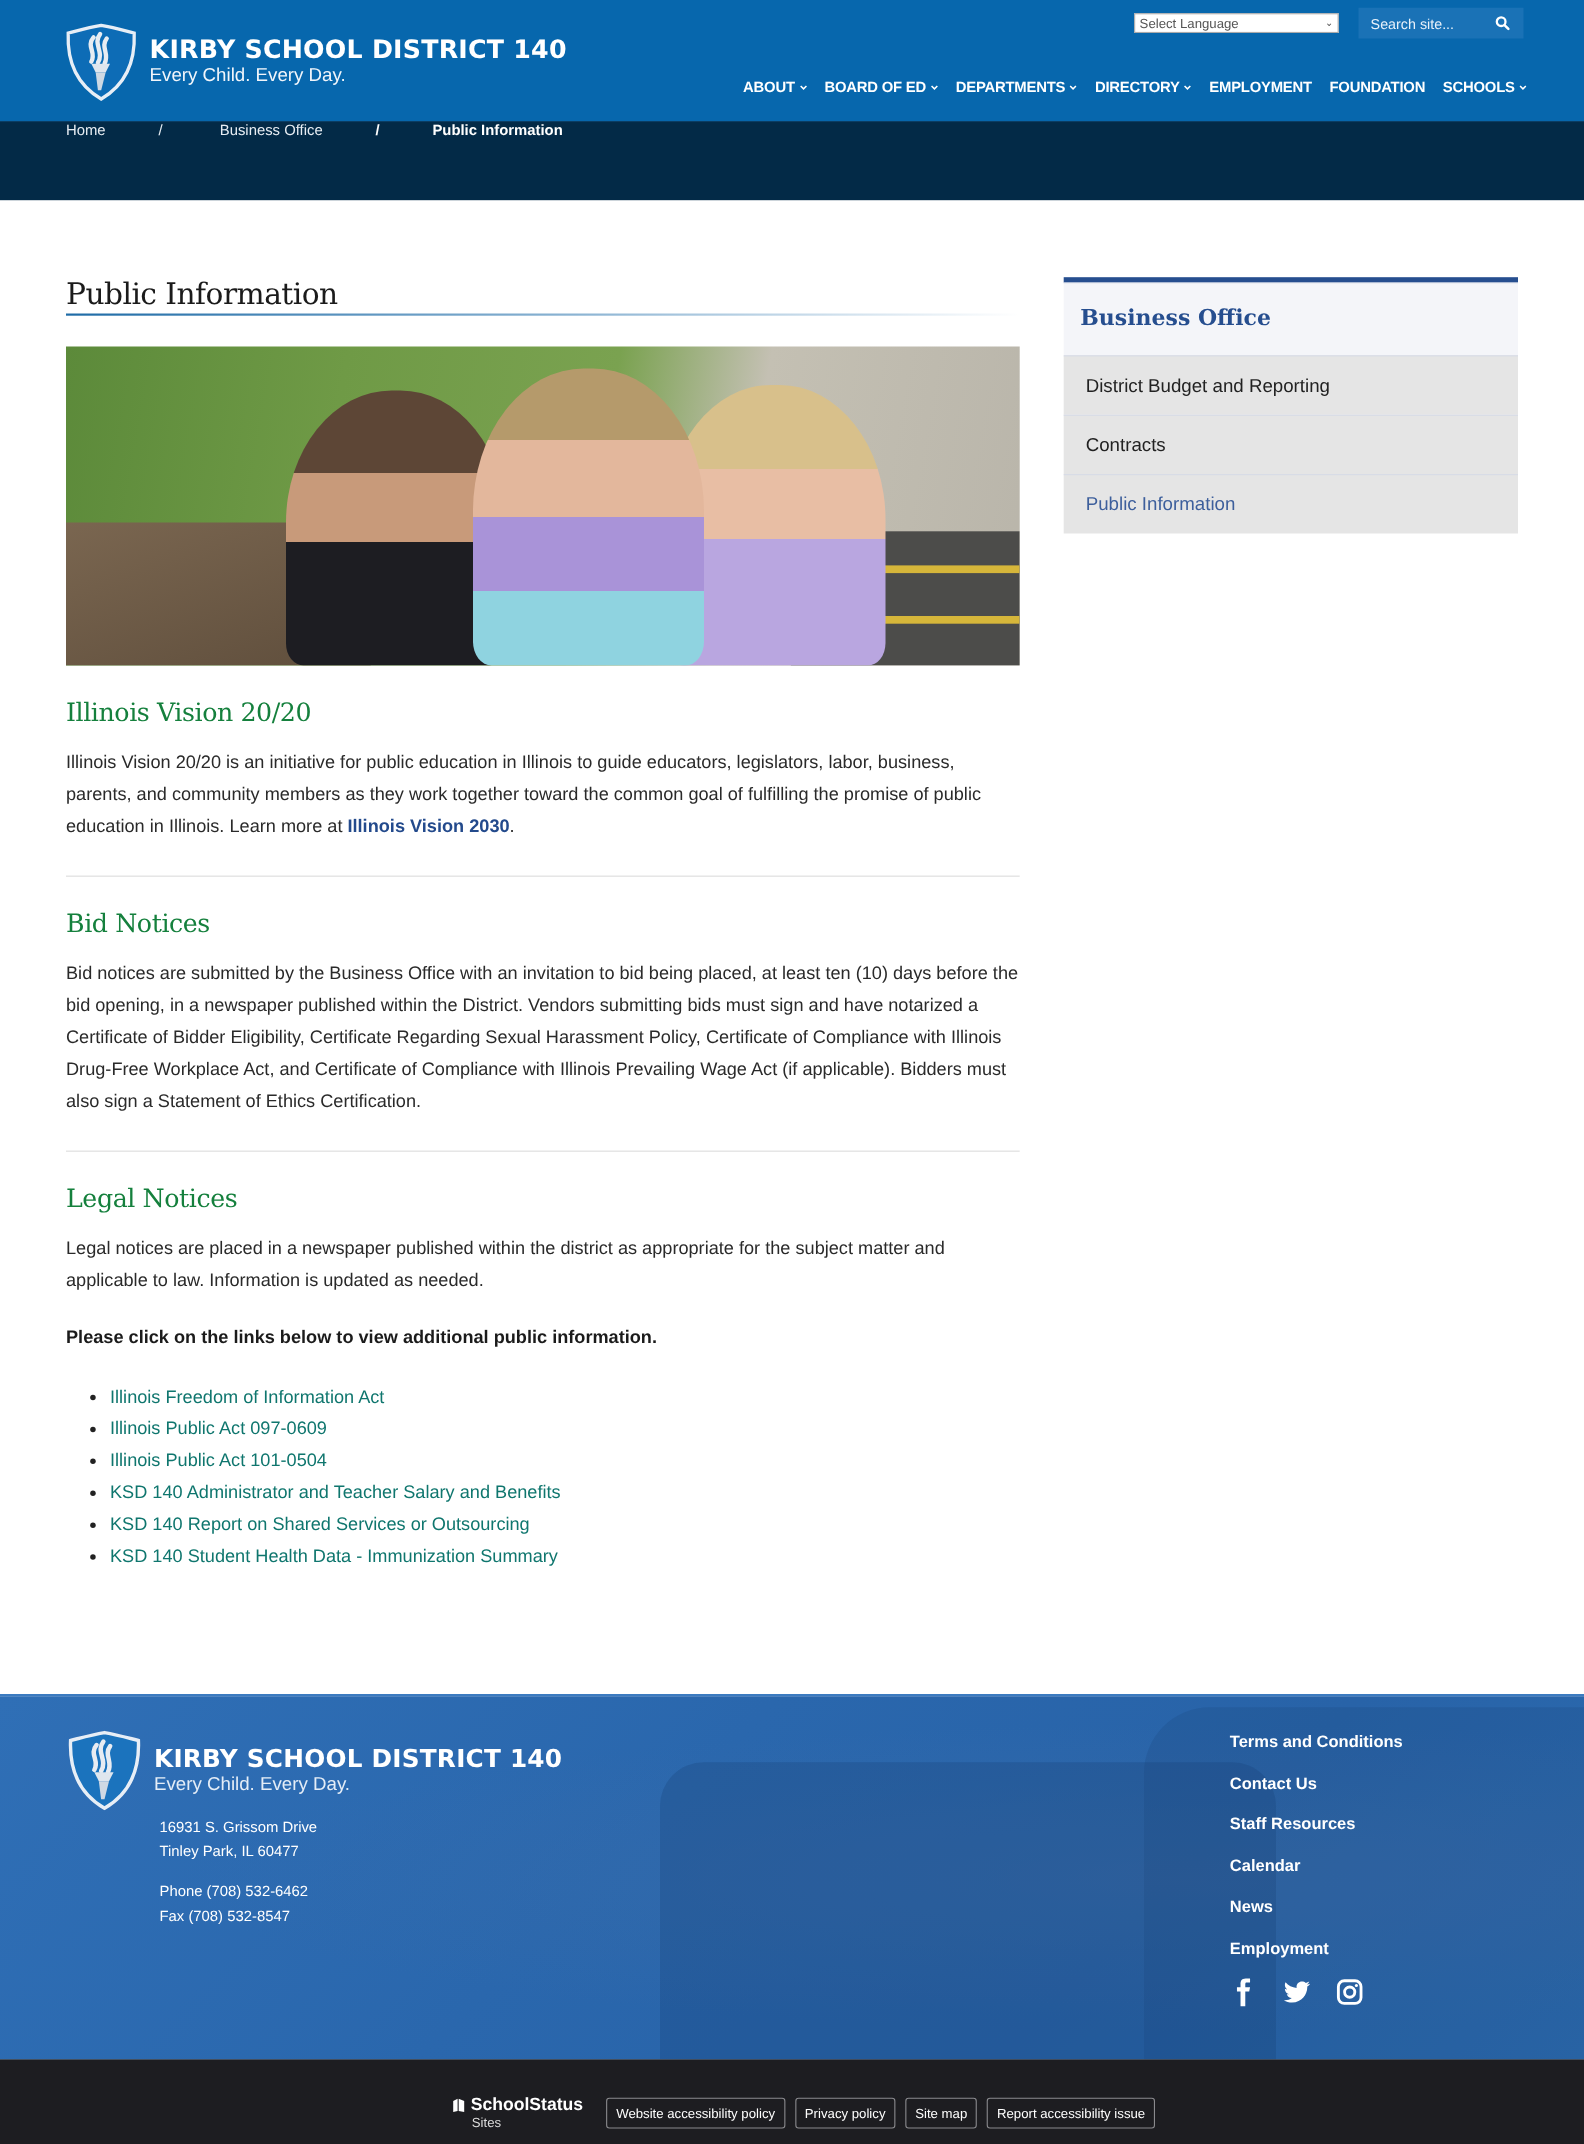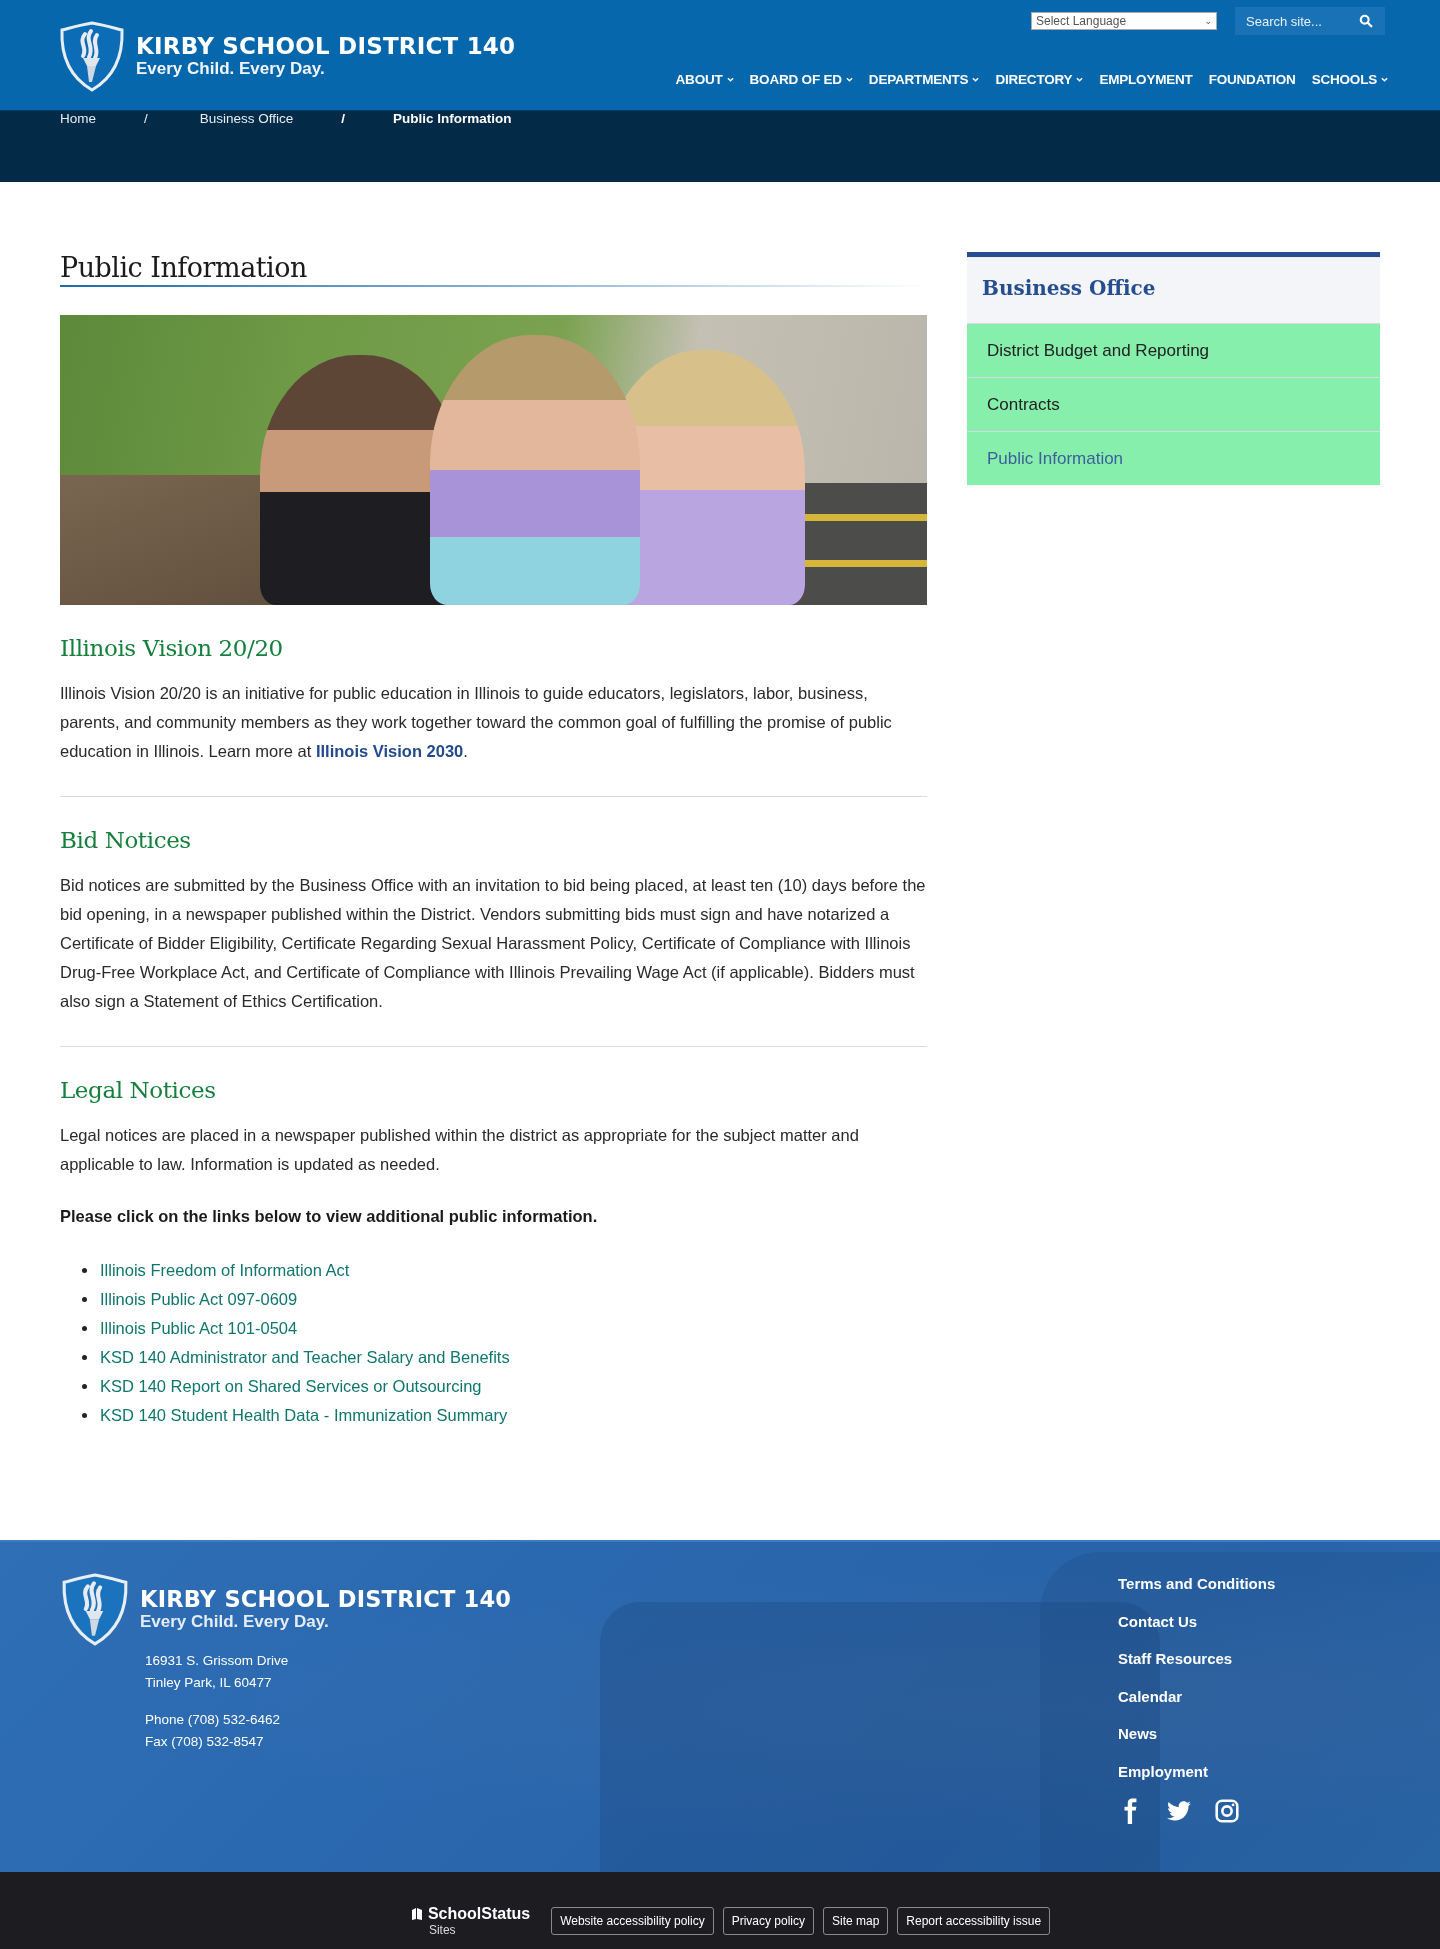--- a/index.html
+++ b/index.html
@@ -6,21 +6,21 @@
   html, body { width: 1440px; background: #ffffff; }
   body { font-family: "Liberation Sans", sans-serif; color: #222; }
   a { text-decoration: none; }
 
   
   .site-header { position: relative; height: 110px; background: #0767ad; }
   .logo { position: absolute; left: 58px; top: 20px; display: flex; align-items: center; }
   .logo-shield { width: 68px; height: 72px; }
   .logo-text { margin-left: 10px; color: #fff; }
   .logo-title { font-family: "DejaVu Sans", sans-serif; font-weight: bold; font-size: 23px; letter-spacing: 0.2px; line-height: 26px; }
-  .logo-tagline { font-family: "Liberation Sans", sans-serif; font-size: 17px; line-height: 20px; color: #f2f6fb; font-weight: bold; }
+  .logo-tagline { font-family: "Liberation Sans", sans-serif; font-size: 17px; line-height: 20px; color: #f2f6fb; }
 
   .lang-select { position: absolute; left: 1031px; top: 12px; width: 186px; height: 18px; border: 1px solid #aaa; background: #fff; font-size: 12px; color: #555; display: flex; align-items: center; padding: 0 4px; justify-content: space-between; }
   .lang-select .chev { font-size: 9px; color: #555; }
   .search-box { position: absolute; left: 1235px; top: 7px; width: 150px; height: 28px; background: #1a72b6; display: flex; align-items: center; justify-content: space-between; padding: 0 12px 0 11px; }
   .search-box .ph { color: #e8f1fa; font-size: 13px; }
   .search-box svg { width: 14px; height: 14px; }
 
   .main-nav { position: absolute; right: 44px; top: 72px; display: flex; gap: 0; }
   .nav-item { color: #fff; font-weight: bold; font-size: 13.5px; padding: 0 8px; display: flex; align-items: center; letter-spacing: -0.2px; }
   .nav-item .caret { margin-left: 4px; width: 7px; height: 5px; }
@@ -54,21 +54,21 @@
   .bold-note { font-weight: bold; font-size: 16.5px; color: #1b1b1b; margin-top: 28px; }
   .link-list { list-style: none; margin-top: 30px; padding-left: 22px; }
   .link-list li { font-size: 16.5px; line-height: 29px; display: flex; align-items: center; }
   .link-list li::before { content: ""; width: 5px; height: 5px; background: #222; border-radius: 50%; margin-right: 13px; }
   .link-list a { color: #0f766e; }
 
   
   .sidebar { position: absolute; left: 967px; top: 70px; width: 413px; }
   .sb-top { height: 5px; background: #264e8f; }
   .sb-head { background: #f4f5f9; height: 66px; padding: 18px 15px; font-family: "DejaVu Serif", serif; font-weight: bold; font-size: 20px; color: #264e8f; border-top: 1px solid #e9ebf0; }
-  .sb-item { background: #86efac; height: 54px; padding: 0 20px; display: flex; align-items: center; font-size: 17px; color: #222; border-top: 1px solid #d6dbe6; }
+  .sb-item { background: #e5e5e5; height: 54px; padding: 0 20px; display: flex; align-items: center; font-size: 17px; color: #222; border-top: 1px solid #d6dbe6; }
   .sb-item.active { color: #3d5f9c; }
 
   
   .footer { position: relative; height: 332px; background:
       radial-gradient(ellipse at 75% 50%, rgba(60,110,170,0.6), rgba(0,0,0,0) 60%),
       linear-gradient(135deg, #2f6fb6 0%, #2a67ad 40%, #2863a8 70%, #2c6cb0 100%); overflow: hidden; border-top: 2px solid #3c7bc0; }
   .footer .bus { position: absolute; left: 600px; top: 60px; width: 560px; height: 270px; background: rgba(20,60,110,0.25); border-radius: 40px 40px 0 0; }
   .footer .bus2 { position: absolute; left: 1040px; top: 10px; width: 400px; height: 320px; background: rgba(20,60,110,0.18); border-radius: 60px 0 0 0; }
   .f-logo { position: absolute; left: 60px; top: 30px; display: flex; align-items: center; }
   .f-logo .logo-shield { width: 70px; height: 74px; }

